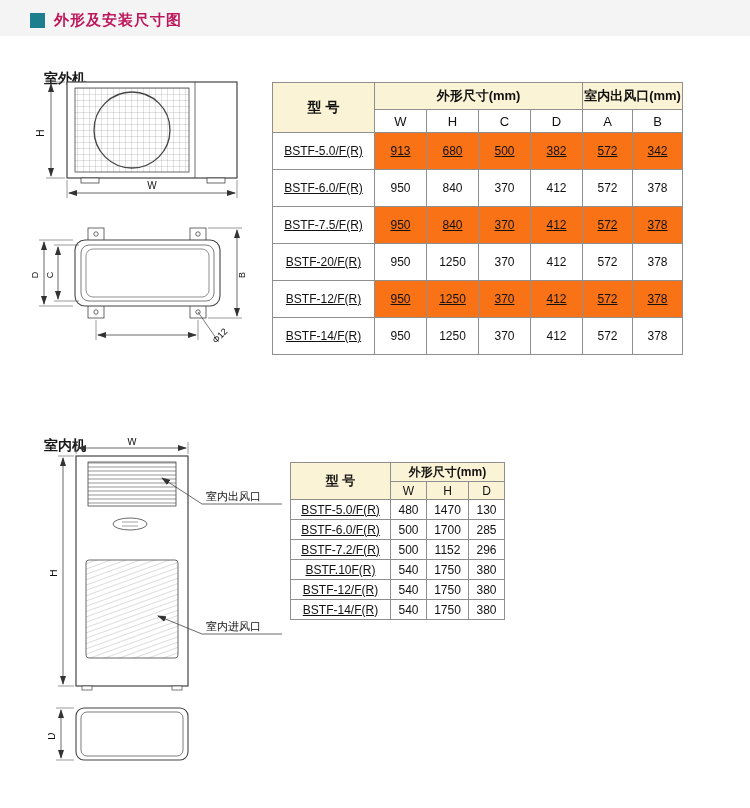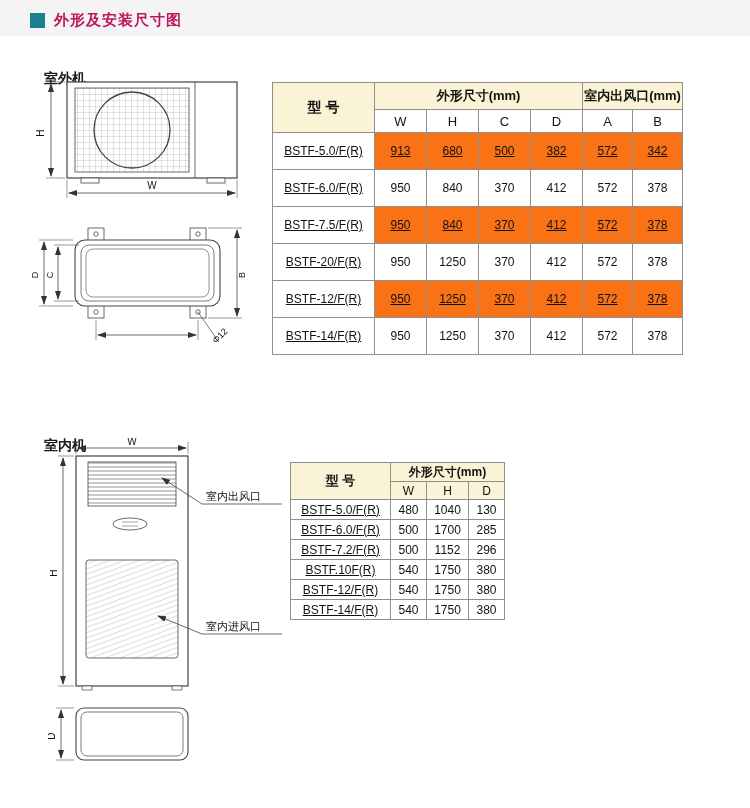--- a/index.html
+++ b/index.html
@@ -281,21 +281,21 @@
       <tr class="sub-row">
         <th>W</th>
         <th>H</th>
         <th>D</th>
       </tr>
     </thead>
     <tbody>
       <tr>
         <td class="model">BSTF-5.0/F(R)</td>
         <td>480</td>
-        <td>1040</td>
+        <td>1470</td>
         <td>130</td>
       </tr>
       <tr>
         <td class="model">BSTF-6.0/F(R)</td>
         <td>500</td>
         <td>1700</td>
         <td>285</td>
       </tr>
       <tr>
         <td class="model">BSTF-7.2/F(R)</td>

